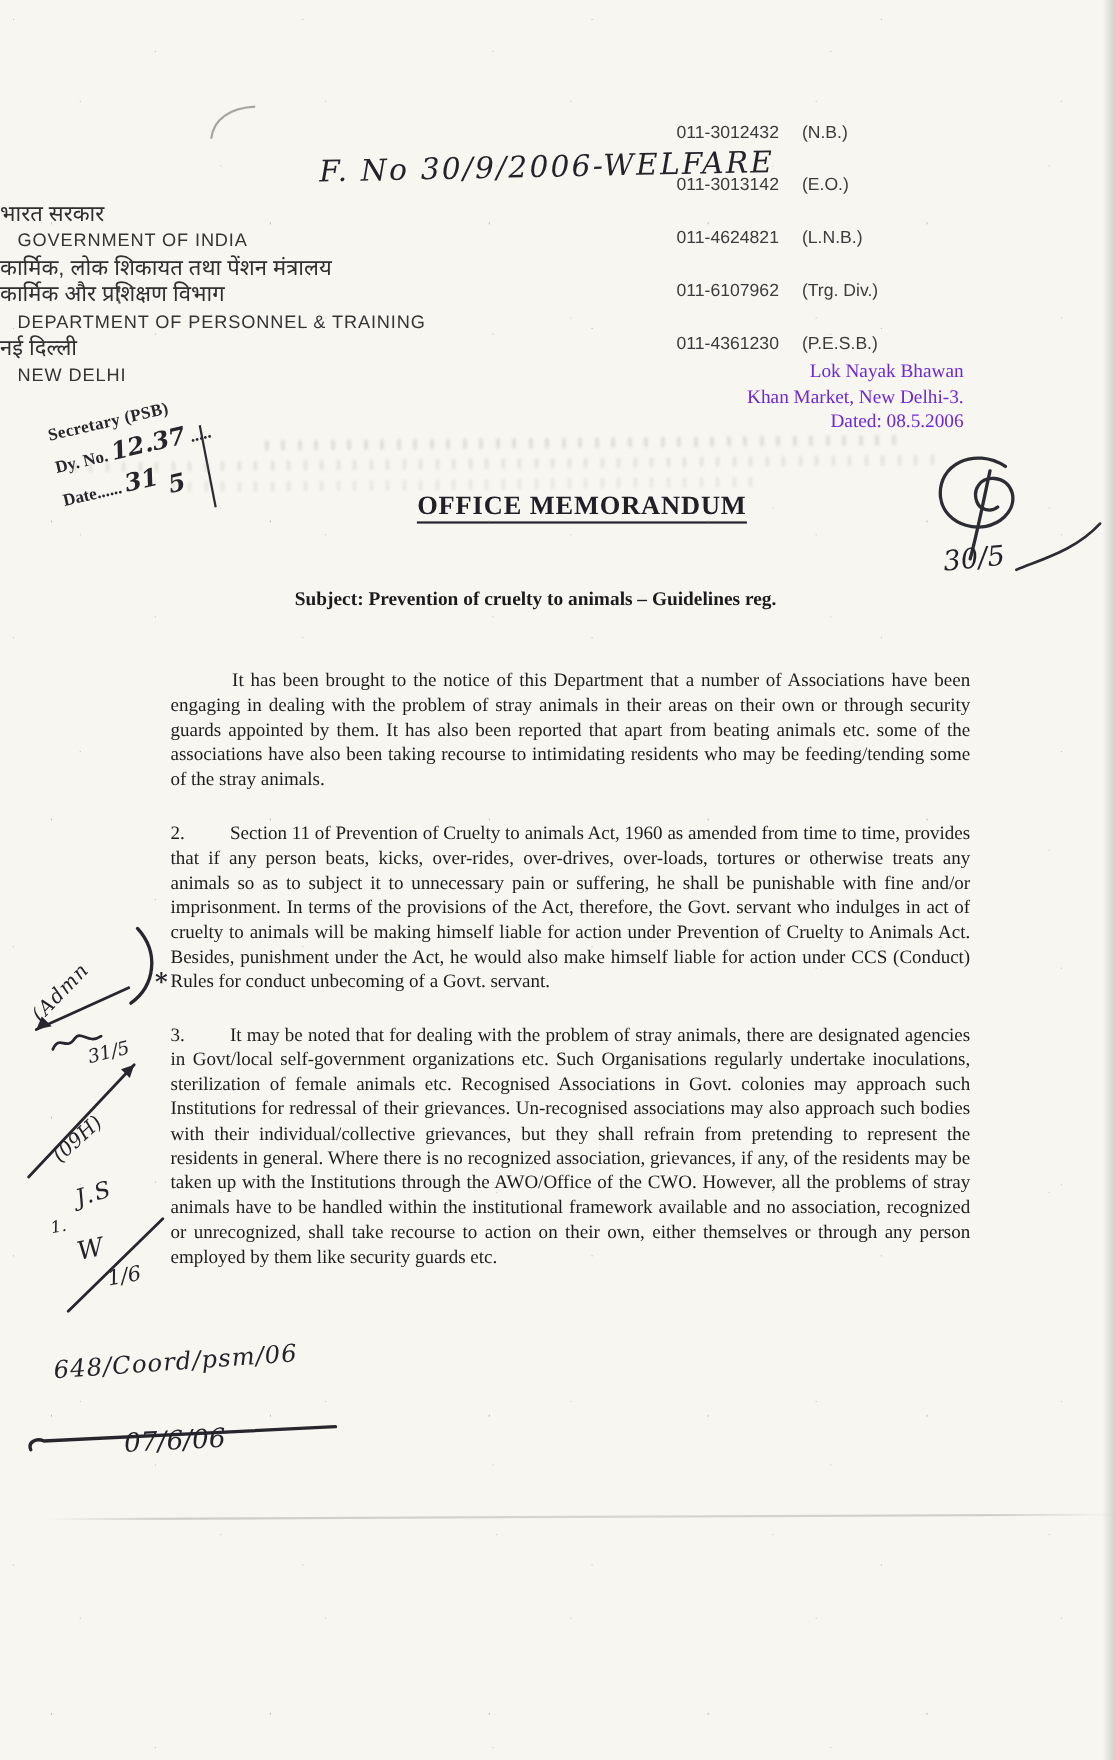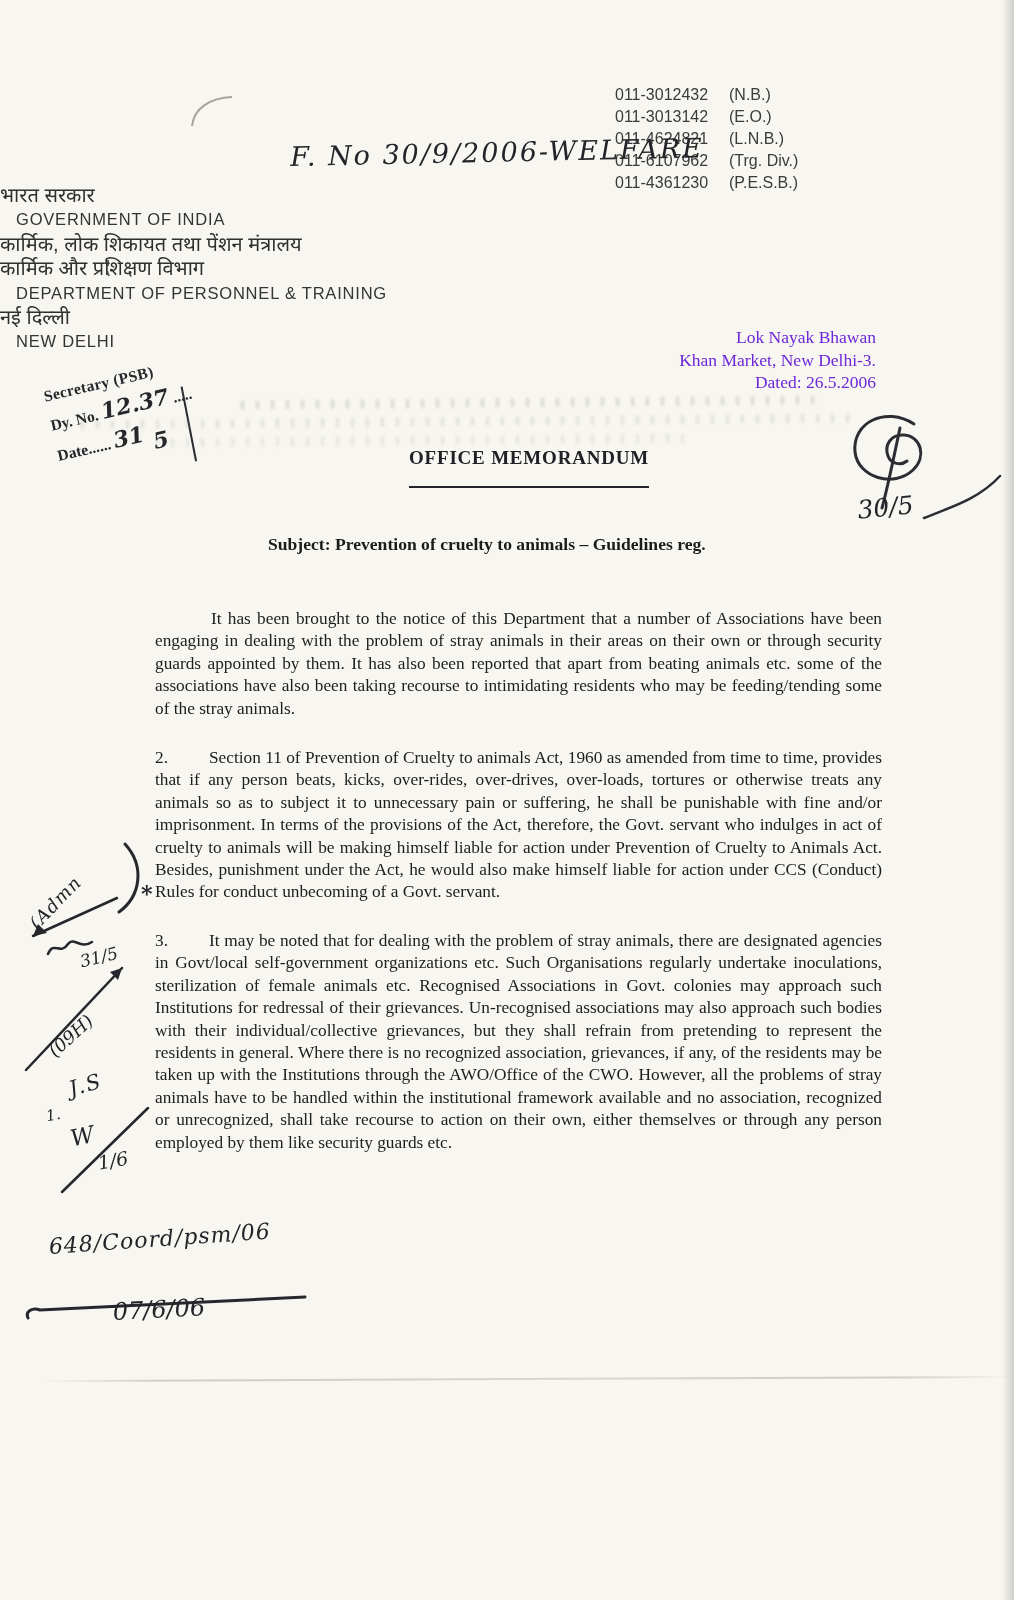--- a/index.html
+++ b/index.html
@@ -20,21 +20,21 @@
       radial-gradient(circle 1px at 177px 239px,#9a9a92 60%,transparent 61%);
     background-size:263px 281px,223px 197px,307px 257px,251px 311px,199px 271px,331px 229px;
   }
   .abs{position:absolute;}
   .hand{font-family:"DejaVu Serif",serif;font-style:italic;color:#232329;}
 
   
   .fax-block{left:615px;top:84px;display:flex;font-family:"Liberation Sans",sans-serif;
     font-size:16px;line-height:22px;color:#3b3b3b;}
   .fax-label{width:64px;}
-  .fax-line{display:flex;}
+  .fax-line{display:flex;margin-top:26px;}
   .fax-number{width:114px;}
   .fax-dept{}
 
   
   .file-no{left:290px;top:141px;font-size:27px;letter-spacing:2px;
     transform:rotate(-1.2deg);transform-origin:left top;white-space:nowrap;}
 
   
   .letterhead{left:0;top:183px;width:930px;text-align:left;
     font-family:"Liberation Sans","DejaVu Sans",sans-serif;color:#2f2f2f;}
@@ -52,22 +52,22 @@
   .stamp-hand{font-size:22px;font-weight:bold;font-style:italic;font-family:"DejaVu Serif",serif;}
   .stamp-bar{position:absolute;left:134px;top:30px;width:2px;height:76px;background:#2a2a30;transform:rotate(2deg);}
   .stamp-five{position:relative;top:10px;left:4px;}
 
   
   .ghost{height:9px;filter:blur(1.6px);transform:rotate(-.5deg);
     background:repeating-linear-gradient(90deg,transparent 0 6px,#8f8f86 6px 9px,transparent 9px 15px);}
 
   
   .title-wrap{left:0;top:447px;width:1014px;text-align:center;}
-  .title-text{display:inline-block;transform:translateX(22px);font-weight:bold;font-size:19px;
-    letter-spacing:.8px;border-bottom:2px solid #24242a;padding-bottom:17px;color:#202026;}
+  .title-text{display:inline-block;transform:translateX(22px);font-weight:bold;font-size:24px;
+    letter-spacing:.8px;border-bottom:2px solid #24242a;padding-bottom:0;color:#202026;}
 
   
   .signature-svg{left:828px;top:408px;}
   .sig-date{left:856px;top:496px;font-size:25px;transform:rotate(-6deg);transform-origin:left top;}
 
   
   .subject{left:268px;top:534px;font-weight:bold;font-size:17.6px;color:#1b1b1b;}
 
   
   .body-text{left:155px;top:608px;width:727px;}
@@ -144,21 +144,21 @@
     <div class="lh-en">NEW DELHI</div>
   </div>
 
   <svg class="abs squiggle" style="left:104px;top:258px;opacity:.8" width="10" height="20">
     <path d="M4,2 L4,8 M3,13 L5,18" stroke="#3a3a3a" stroke-width="2" fill="none"></path>
   </svg>
 
   <div class="abs address">
     <div>Lok Nayak Bhawan</div>
     <div>Khan Market, New Delhi-3.</div>
-    <div>Dated: 26.5.2006</div>
+    <div>Dated: 08.5.2006</div>
   </div>
 
   <div class="abs stamp">
     <div class="stamp-l1">Secretary (PSB)</div>
     <div class="stamp-l2">
       <span>Dy. No.</span>
       <span class="stamp-hand">12.37</span>
       <span>.....</span>
     </div>
     <div class="stamp-l3">

